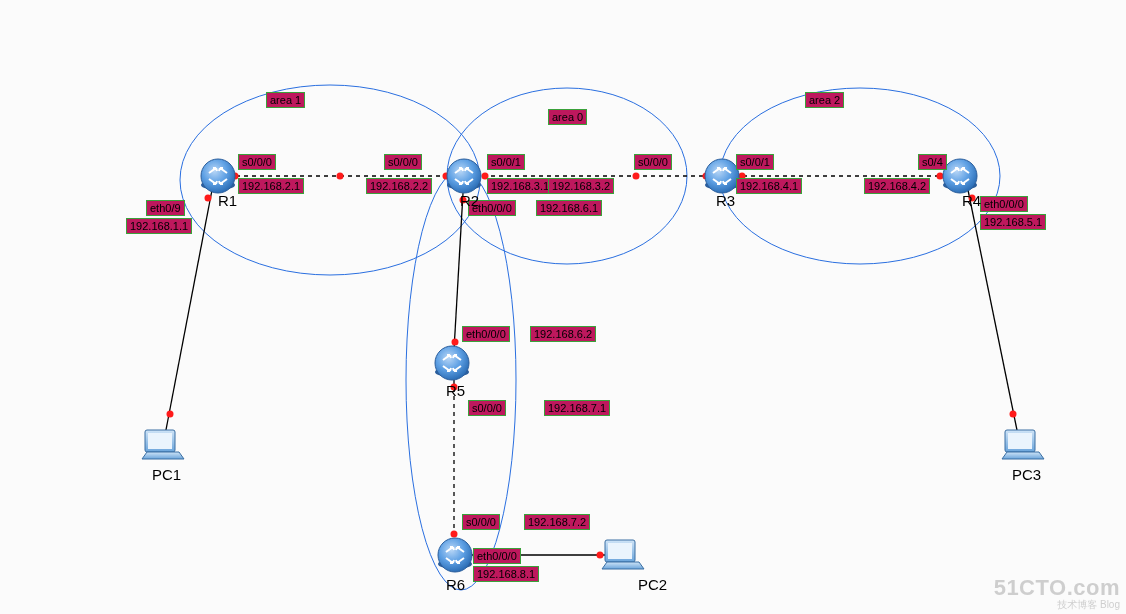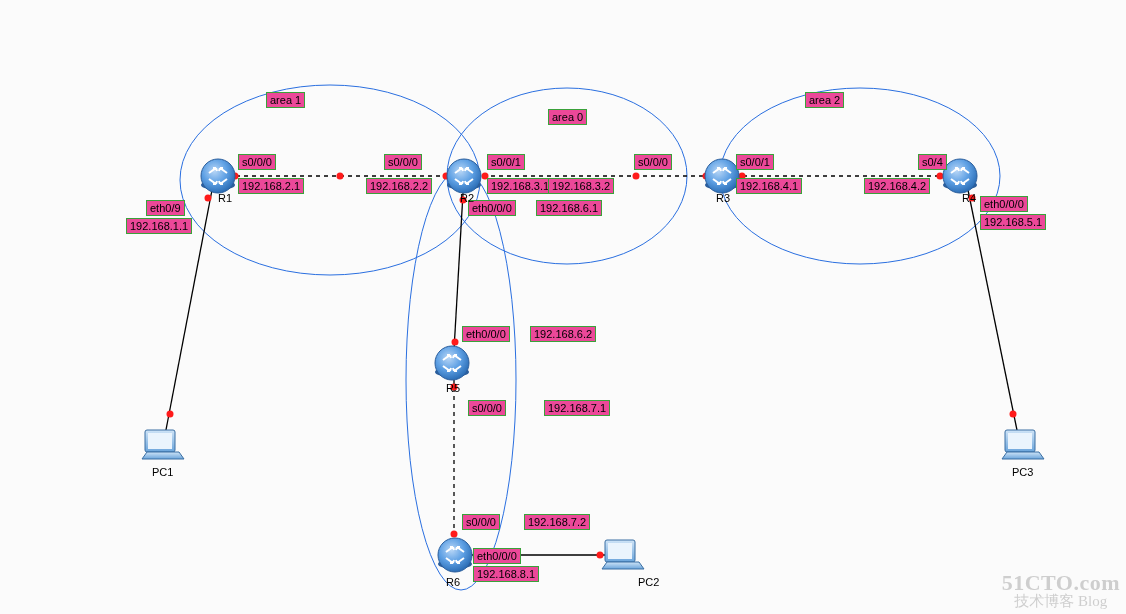--- a/index.html
+++ b/index.html
@@ -11,50 +11,50 @@
     overflow: hidden;
   }
   .canvas {
     position: relative;
     width: 1126px;
     height: 614px;
   }
   
   .lbl {
     position: absolute;
-    background: #ec4899;
+    background: #be185d;
     border: 1px solid #3aa13a;
     padding: 0 3px;
     font-size: 11px;
     line-height: 14px;
     white-space: nowrap;
   }
   
   .nl {
     position: absolute;
-    font-size: 11px;
+    font-size: 15px;
     color: #000;
   }
   .watermark {
     position: absolute;
     right: 6px;
     bottom: 4px;
     color: #aaa;
     opacity: .55;
-    font-family: Liberation Serif, serif;
-    text-align: center;
+    font-family: Liberation Sans, sans-serif;
+    text-align: right;
     line-height: 1.05;
   }
   .watermark .big {
     font-size: 22px;
     font-weight: bold;
     letter-spacing: .5px;
   }
   .watermark .sm {
-    font-size: 15px;
+    font-size: 10px;
   }
   svg { position:absolute; top:0; left:0; }
   .link-solid { stroke:#000; stroke-width:1.3; fill:none; }
   .link-dash  { stroke:#000; stroke-width:1.3; stroke-dasharray:4 4; fill:none; }
   .area { stroke:#2a6fe0; stroke-width:1; fill:none; }
   .port { fill:#ff1a1a; }
 </style>
 </head>
 <body>
 

